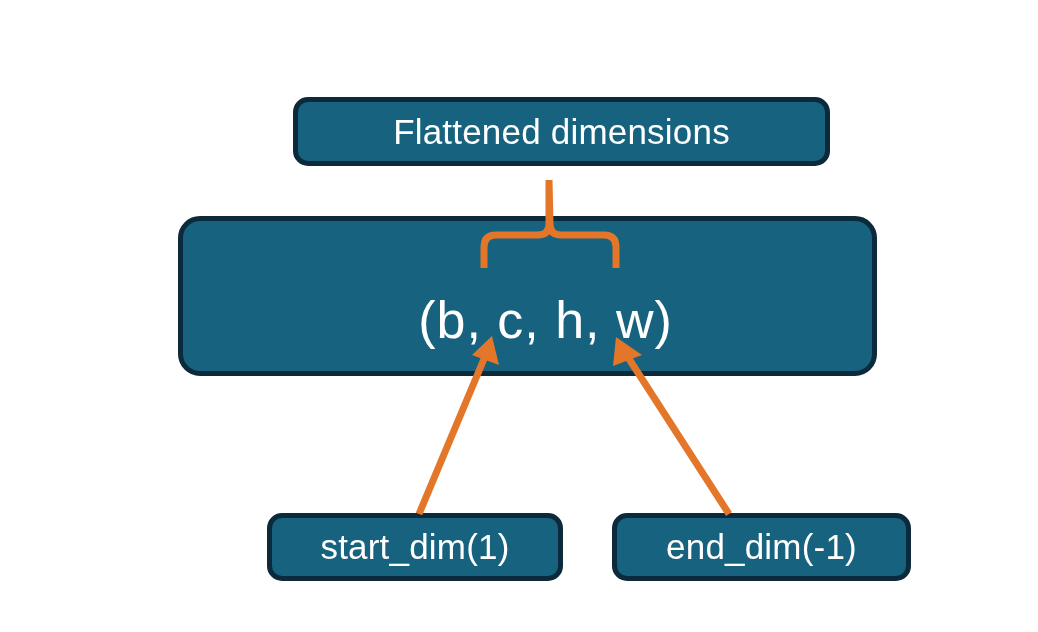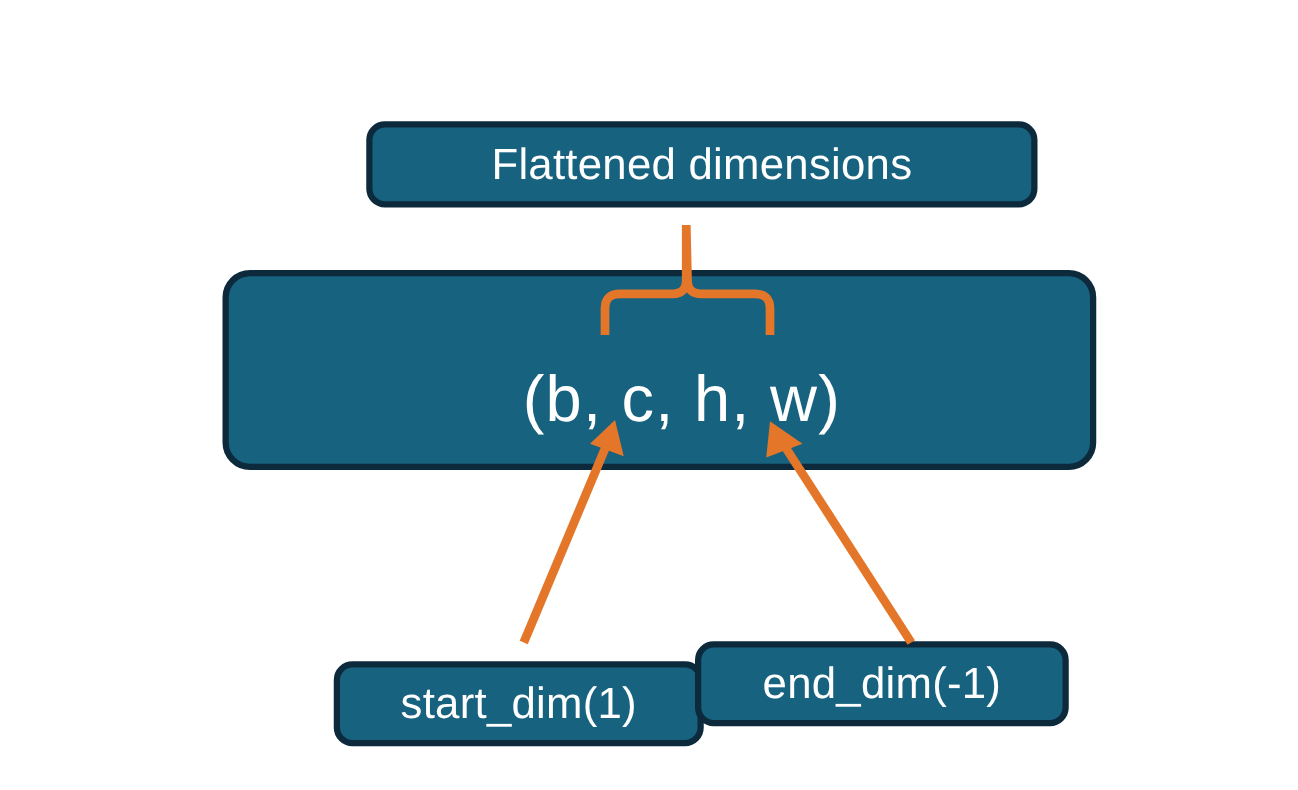--- a/index.html
+++ b/index.html
@@ -66,24 +66,23 @@
   }
 
   
   #box-start-dim {
     left: 267px;
     top: 513px;
     width: 296px;
     height: 68px;
     border-radius: 15px;
     font-size: 35px;
-    margin-top: 16px;
   }
   #box-end-dim {
-    left: 556px;
+    left: 612px;
     top: 513px;
     width: 299px;
     height: 68px;
     border-radius: 15px;
     font-size: 35px;
   }
 
   
   #connectors {
     position: absolute;

